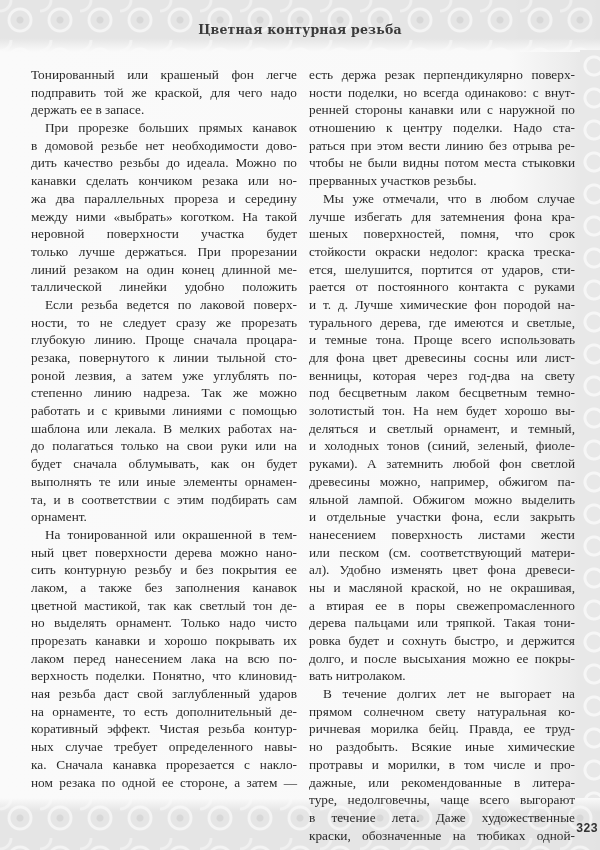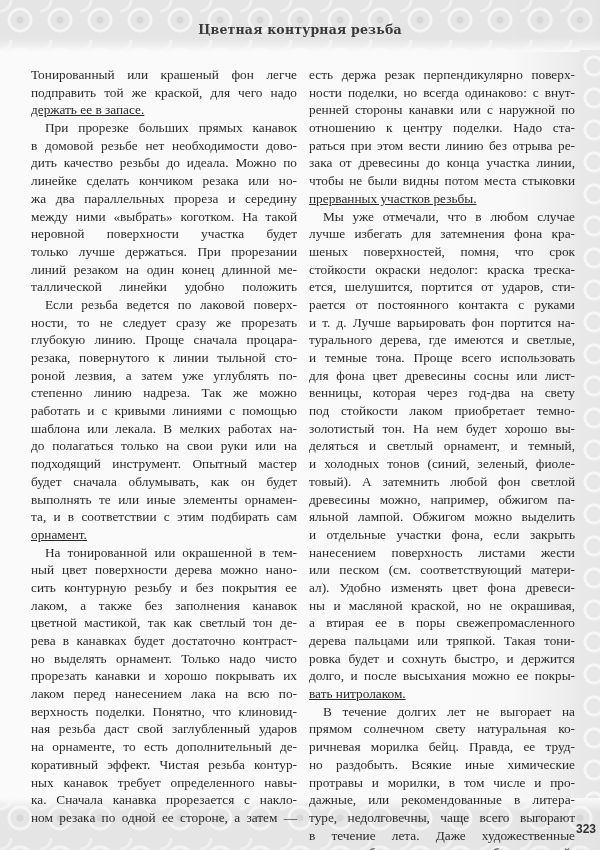--- a/index.html
+++ b/index.html
@@ -47,107 +47,104 @@
     font-size: 12.5px; color: #3a3a3a; letter-spacing: 0.2px;
   }
   .col {
     position: absolute; top: 66px; width: 266px;
     font-size: 13.3px; line-height: 17.7px;
     text-align: justify;
   }
   .col-left { left: 31px; }
   .col-right { left: 309px; }
   .line { display: block; white-space: nowrap; text-align: justify; text-align-last: justify; height: 17.7px; }
-  .line.last { text-align-last: left; text-decoration: underline; }
+  .line.last { text-align-last: left; }
   .line.indent { padding-left: 14px; }
   .page-number {
     position: absolute; left: 576px; top: 822px;
-    font-family: Liberation Sans, sans-serif; font-weight: bold; font-size: 12px; color: #333;
+    font-family: Liberation Mono, monospace; font-weight: bold; font-size: 12px; color: #333;
   }
 </style>
 </head>
 <body>
 
 <div class="page">
   <div class="lace lace-top"></div>
   <div class="lace-right"></div>
   <div class="lace lace-bottom"></div>
 
   <div class="header-title">Цветная контурная резьба</div>
 
   <div class="col col-left" id="col-left">
       <span class="line">Тонированный или крашеный фон легче</span>
       <span class="line">подправить той же краской, для чего надо</span>
       <span class="line last">держать ее в запасе.</span>
       <span class="line indent">При прорезке больших прямых канавок</span>
       <span class="line">в домовой резьбе нет необходимости дово-</span>
       <span class="line">дить качество резьбы до идеала. Можно по</span>
-      <span class="line">линейке сделать кончиком резака или но-</span>
+      <span class="line">канавки сделать кончиком резака или но-</span>
       <span class="line">жа два параллельных прореза и середину</span>
       <span class="line">между ними «выбрать» коготком. На такой</span>
       <span class="line">неровной поверхности участка будет</span>
       <span class="line">только лучше держаться. При прорезании</span>
       <span class="line">линий резаком на один конец длинной ме-</span>
       <span class="line">таллической линейки удобно положить</span>
       <span class="line indent">Если резьба ведется по лаковой поверх-</span>
       <span class="line">ности, то не следует сразу же прорезать</span>
       <span class="line">глубокую линию. Проще сначала процара-</span>
       <span class="line">резака, повернутого к линии тыльной сто-</span>
       <span class="line">роной лезвия, а затем уже углублять по-</span>
       <span class="line">степенно линию надреза. Так же можно</span>
       <span class="line">работать и с кривыми линиями с помощью</span>
       <span class="line">шаблона или лекала. В мелких работах на-</span>
       <span class="line">до полагаться только на свои руки или на</span>
-      <span class="line">подходящий инструмент. Опытный мастер</span>
       <span class="line">будет сначала облумывать, как он будет</span>
       <span class="line">выполнять те или иные элементы орнамен-</span>
       <span class="line">та, и в соответствии с этим подбирать сам</span>
       <span class="line last">орнамент.</span>
       <span class="line indent">На тонированной или окрашенной в тем-</span>
       <span class="line">ный цвет поверхности дерева можно нано-</span>
       <span class="line">сить контурную резьбу и без покрытия ее</span>
       <span class="line">лаком, а также без заполнения канавок</span>
       <span class="line">цветной мастикой, так как светлый тон де-</span>
-      <span class="line">рева в канавках будет достаточно контраст-</span>
       <span class="line">но выделять орнамент. Только надо чисто</span>
       <span class="line">прорезать канавки и хорошо покрывать их</span>
       <span class="line">лаком перед нанесением лака на всю по-</span>
       <span class="line">верхность поделки. Понятно, что клиновид-</span>
       <span class="line">ная резьба даст свой заглубленный ударов</span>
       <span class="line">на орнаменте, то есть дополнительный де-</span>
       <span class="line">коративный эффект. Чистая резьба контур-</span>
-      <span class="line">ных канавок требует определенного навы-</span>
+      <span class="line">ных случае требует определенного навы-</span>
       <span class="line">ка. Сначала канавка прорезается с накло-</span>
       <span class="line">ном резака по одной ее стороне, а затем —</span>
     </div>
   <div class="col col-right" id="col-right">
       <span class="line">есть держа резак перпендикулярно поверх-</span>
       <span class="line">ности поделки, но всегда одинаково: с внут-</span>
       <span class="line">ренней стороны канавки или с наружной по</span>
       <span class="line">отношению к центру поделки. Надо ста-</span>
       <span class="line">раться при этом вести линию без отрыва ре-</span>
-      <span class="line">зака от древесины до конца участка линии,</span>
       <span class="line">чтобы не были видны потом места стыковки</span>
       <span class="line last">прерванных участков резьбы.</span>
       <span class="line indent">Мы уже отмечали, что в любом случае</span>
       <span class="line">лучше избегать для затемнения фона кра-</span>
       <span class="line">шеных поверхностей, помня, что срок</span>
       <span class="line">стойкости окраски недолог: краска треска-</span>
       <span class="line">ется, шелушится, портится от ударов, сти-</span>
       <span class="line">рается от постоянного контакта с руками</span>
-      <span class="line">и т. д. Лучше варьировать фон портится на-</span>
+      <span class="line">и т. д. Лучше химические фон породой на-</span>
       <span class="line">турального дерева, где имеются и светлые,</span>
       <span class="line">и темные тона. Проще всего использовать</span>
       <span class="line">для фона цвет древесины сосны или лист-</span>
       <span class="line">венницы, которая через год-два на свету</span>
-      <span class="line">под стойкости лаком приобретает темно-</span>
+      <span class="line">под бесцветным лаком бесцветным темно-</span>
       <span class="line">золотистый тон. На нем будет хорошо вы-</span>
       <span class="line">деляться и светлый орнамент, и темный,</span>
       <span class="line">и холодных тонов (синий, зеленый, фиоле-</span>
-      <span class="line">товый). А затемнить любой фон светлой</span>
+      <span class="line">руками). А затемнить любой фон светлой</span>
       <span class="line">древесины можно, например, обжигом па-</span>
       <span class="line">яльной лампой. Обжигом можно выделить</span>
       <span class="line">и отдельные участки фона, если закрыть</span>
       <span class="line">нанесением поверхность листами жести</span>
       <span class="line">или песком (см. соответствующий матери-</span>
       <span class="line">ал). Удобно изменять цвет фона древеси-</span>
       <span class="line">ны и масляной краской, но не окрашивая,</span>
       <span class="line">а втирая ее в поры свежепромасленного</span>
       <span class="line">дерева пальцами или тряпкой. Такая тони-</span>
       <span class="line">ровка будет и сохнуть быстро, и держится</span>

